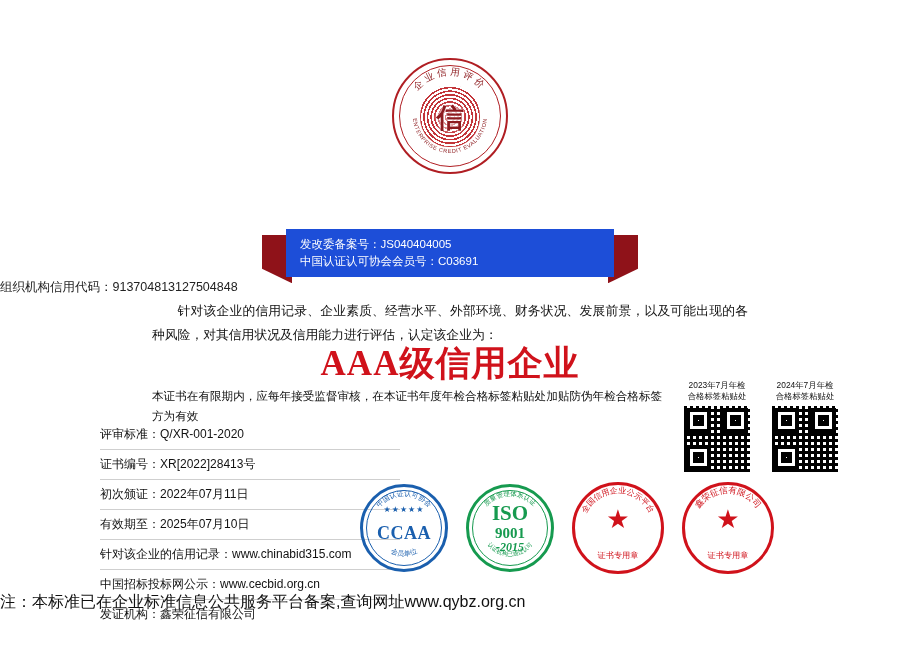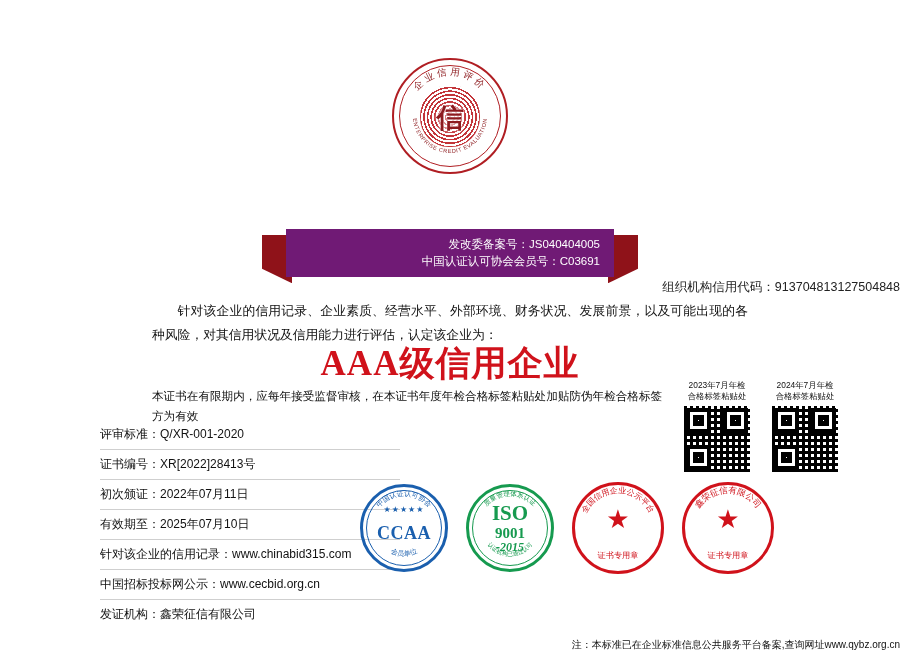--- a/index.html
+++ b/index.html
@@ -99,24 +99,24 @@
   .ribbon-wrap {
     position: absolute;
     top: 229px;
     left: 0;
     right: 0;
     display: flex;
     justify-content: center;
   }
   .ribbon {
     position: relative;
-    background: #701a75;
+    background: #1d4ed8;
     color: #ffffff;
     padding: 7px 14px 8px;
-    text-align: right;
+    text-align: left;
     font-size: 11.5px;
     line-height: 1.45;
     min-width: 300px;
   }
   .ribbon:before, .ribbon:after {
     content: "";
     position: absolute;
     top: 6px;
     width: 30px;
     height: 100%;
@@ -126,24 +126,23 @@
   .ribbon:before { left: -24px; clip-path: polygon(0 0, 100% 0, 100% 100%, 0 70%); }
   .ribbon:after  { right: -24px; clip-path: polygon(0 0, 100% 0, 100% 70%, 0 100%); }
   .ribbon .line { white-space: nowrap; }
 
   
   .credit-code {
     position: absolute;
     top: 279px;
     left: 0;
     right: 0;
-    text-align: right;
+    text-align: left;
     font-size: 12.5px;
     color: #222;
-    margin-left: 21px;
   }
 
   
   .body-para {
     position: absolute;
     top: 299px;
     left: 152px;
     width: 596px;
     font-size: 12.8px;
     line-height: 1.85;
@@ -317,24 +316,23 @@
     transform: translateX(-50%);
     font-size: 8.2px; color: #d0121b; white-space: nowrap;
   }
   .seal-red .arc { position: absolute; inset: 0; }
 
   
   .footer-note {
     position: absolute;
     top: 592px;
     left: 0; right: 0;
-    text-align: right;
-    font-size: 10px;
-    color: #111;
-    margin-top: 46px;
+    text-align: left;
+    font-size: 16px;
+    color: #111;
   }
 </style>
 </head>
 <body>
 
 <div class="certificate">
 
   <div class="emblem-wrap">
     <div class="emblem">
       <div class="ring-outer"></div>

